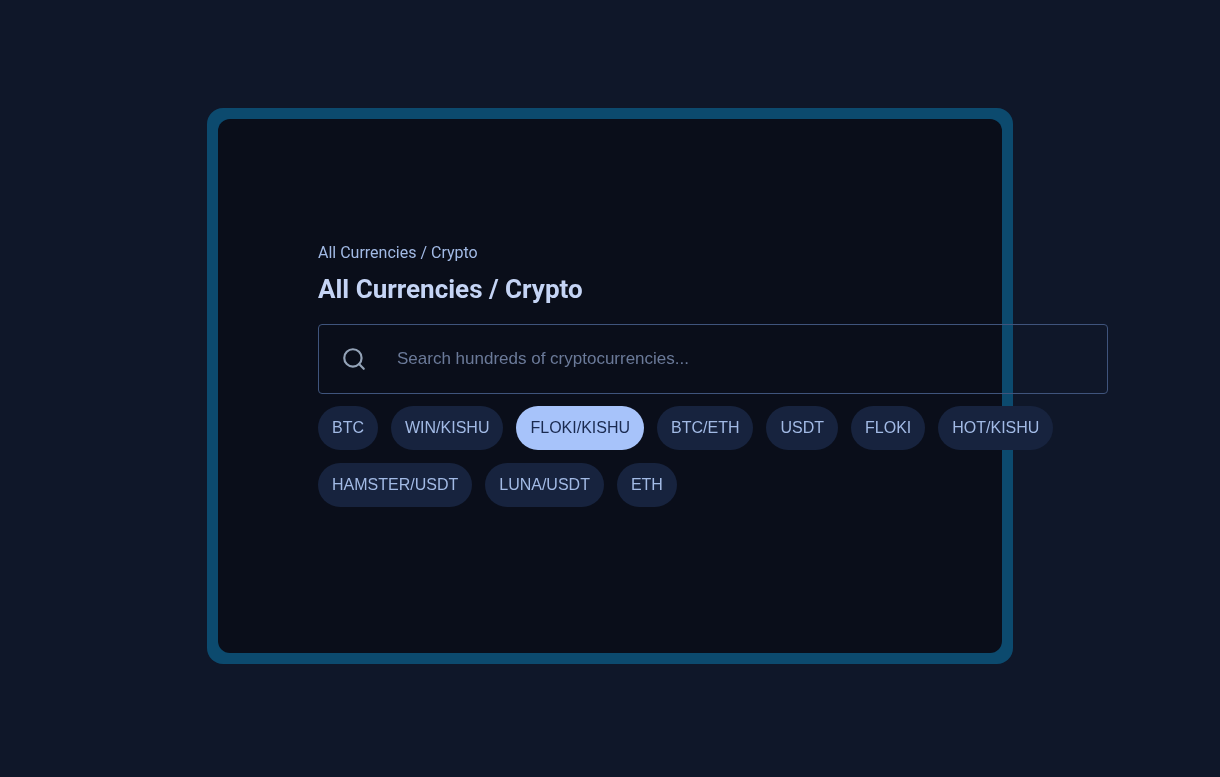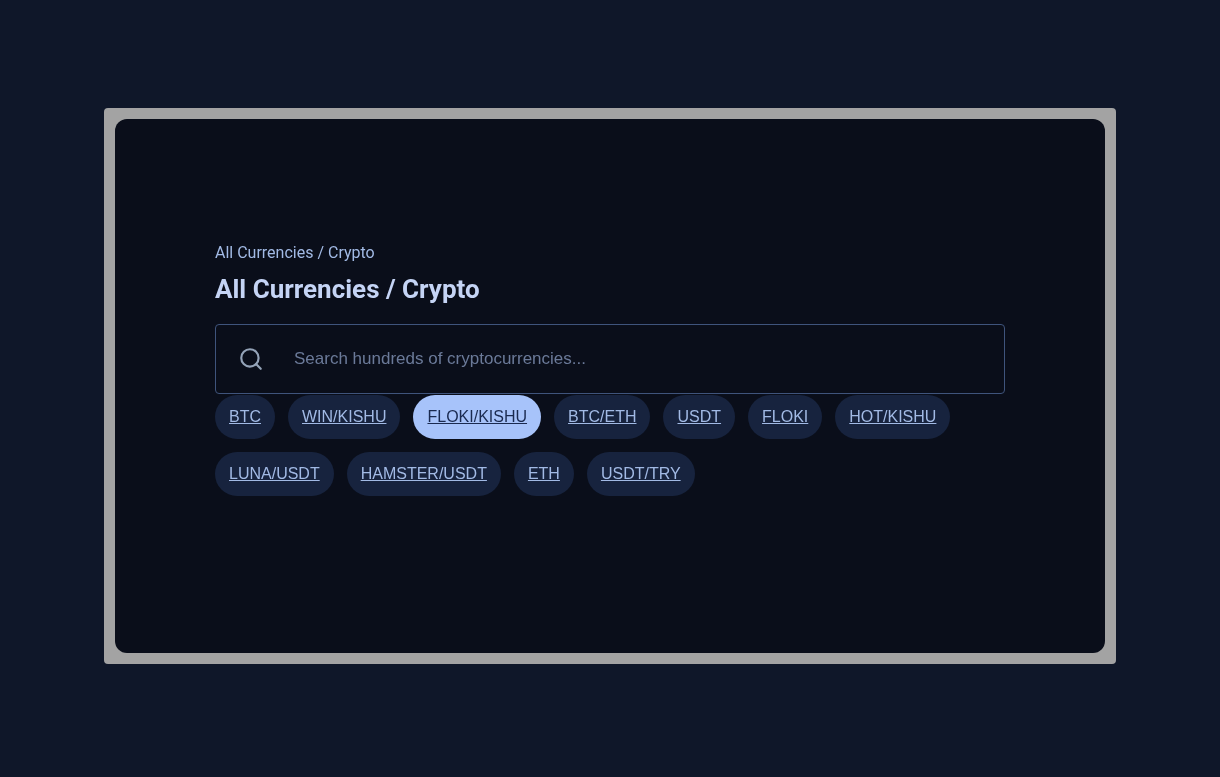--- a/index.html
+++ b/index.html
@@ -11,24 +11,24 @@
       width: 1220px;
       height: 777px;
       background-color: #0f1729;
       font-family: -apple-system, BlinkMacSystemFont, "Segoe UI", Roboto, Helvetica, Arial, sans-serif;
       display: flex;
       align-items: center;
       justify-content: center;
       padding-top: 0px;
     }
     .outer-card {
-      width: 1012px;
+      width: 806px;
       height: 556px;
-      background-color: #a3a3a3;
-      border-radius: 4px;
+      background-color: #0c4a6e;
+      border-radius: 16px;
       padding: 11px;
       margin-top: -6px;
     }
     .inner-card {
       width: 100%;
       height: 100%;
       background-color: #0a0e1a;
       border-radius: 12px;
       padding: 124px 100px 0 100px;
     }
@@ -44,21 +44,21 @@
       margin-bottom: 20px;
     }
     .search-wrapper {
       display: flex;
       align-items: center;
       width: 790px;
       height: 70px;
       border: 1px solid #3f547c;
       border-radius: 4px;
       padding: 0 22px;
-      margin-bottom: 1px;
+      margin-bottom: 12px;
     }
     .search-icon {
       color: #94a3b8;
       margin-right: 30px;
       display: flex;
       align-items: center;
     }
     .search-input {
       flex: 1;
       background: transparent;
@@ -81,21 +81,20 @@
       color: #a2bae5;
       border: none;
       border-radius: 22px;
       padding: 0 14px;
       height: 44px;
       font-size: 16px;
       cursor: pointer;
       display: inline-flex;
       align-items: center;
       justify-content: center;
-      text-decoration: underline;
     }
     .chip.active {
       background-color: #a7c3fa;
       color: #1a2a50;
     }
   </style>
 </head>
 <body>
 
 <div class="outer-card">
@@ -112,19 +111,18 @@
       <input type="text" class="search-input" placeholder="Search hundreds of cryptocurrencies..." style="">
     </div>
     <div class="chips-container">
         <button class="chip">BTC</button>
         <button class="chip">WIN/KISHU</button>
         <button class="chip active">FLOKI/KISHU</button>
         <button class="chip">BTC/ETH</button>
         <button class="chip">USDT</button>
         <button class="chip">FLOKI</button>
         <button class="chip">HOT/KISHU</button>
+        <button class="chip">HAMSTER/USDT</button>
         <button class="chip">LUNA/USDT</button>
-        <button class="chip">HAMSTER/USDT</button>
         <button class="chip">ETH</button>
-        <button class="chip">USDT/TRY</button>
       </div>
   </div>
 </div>
 
 </body></html>

